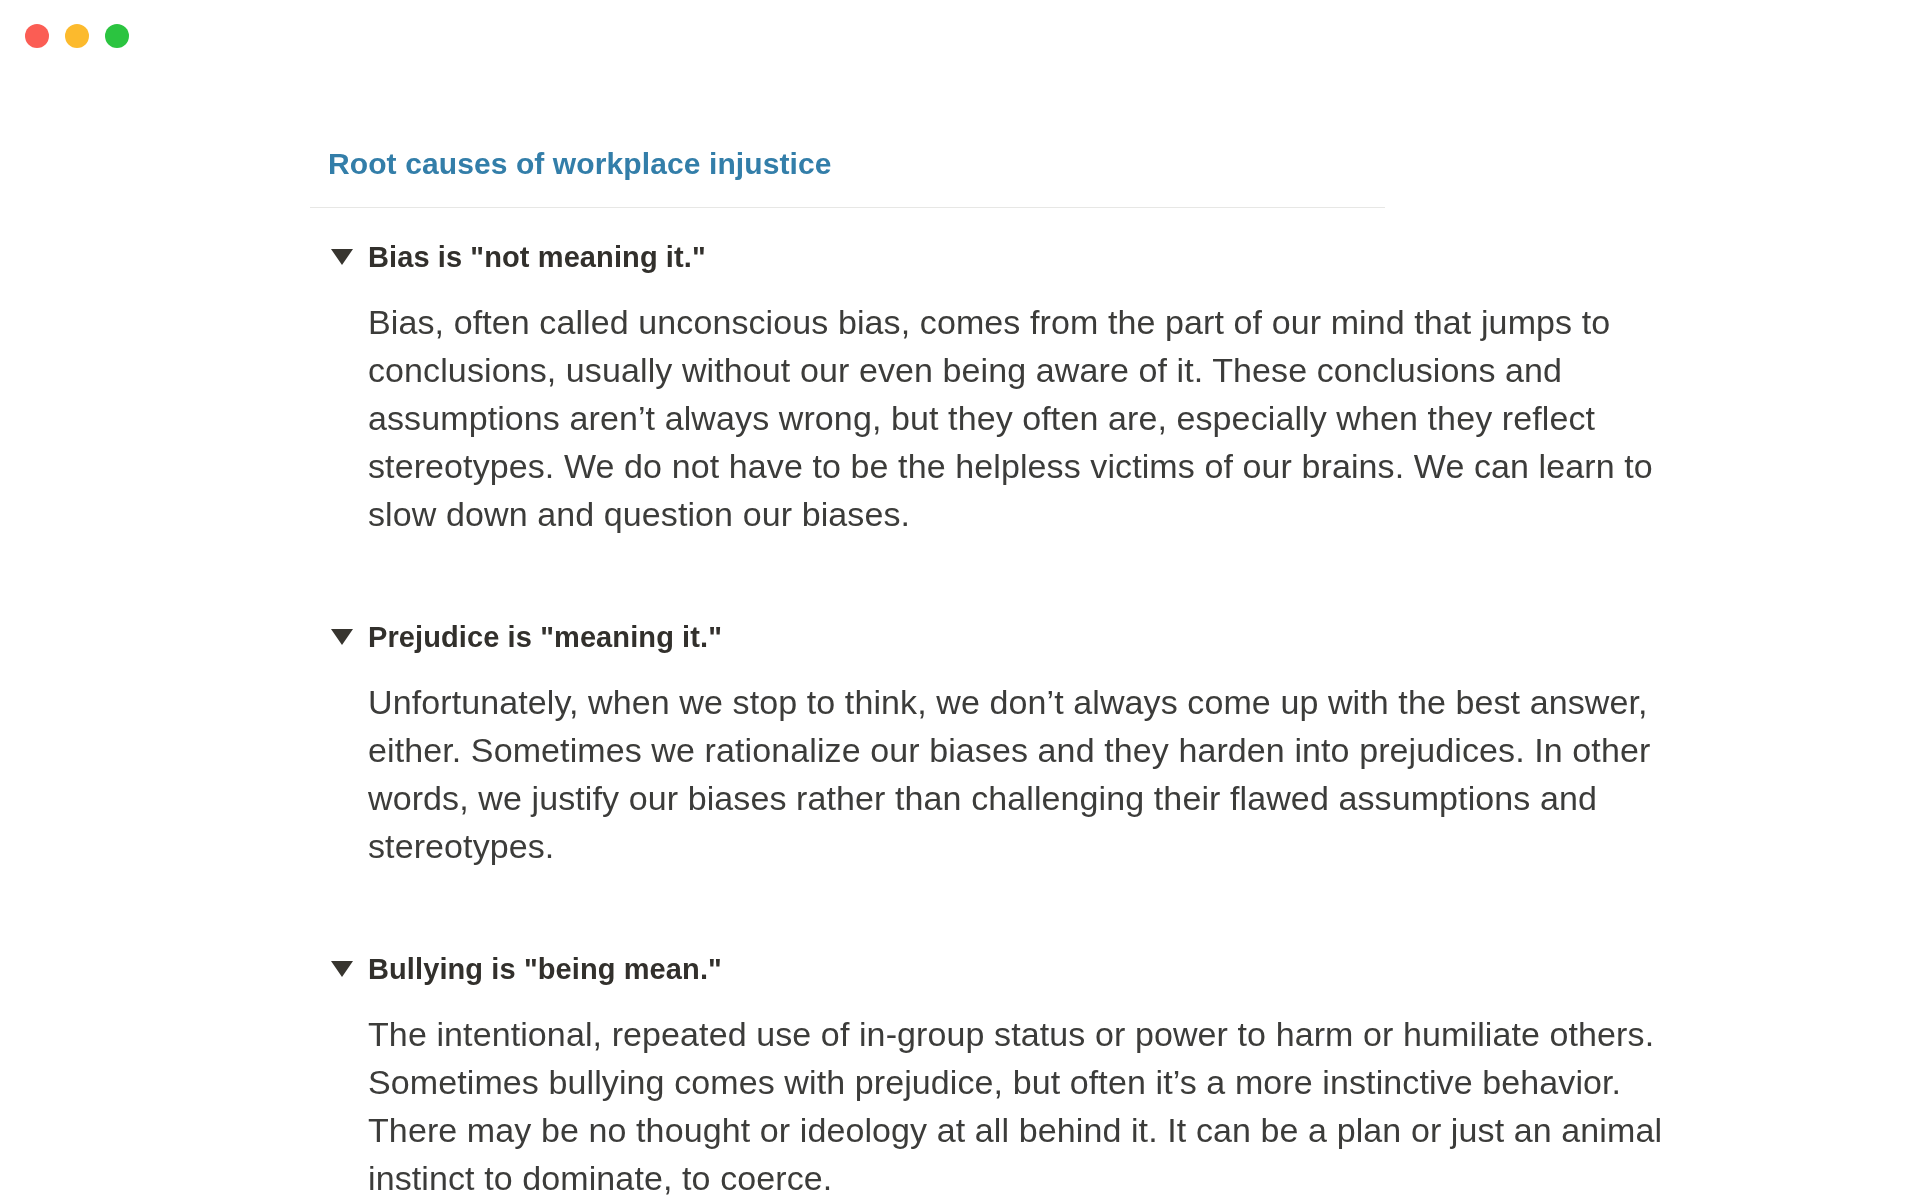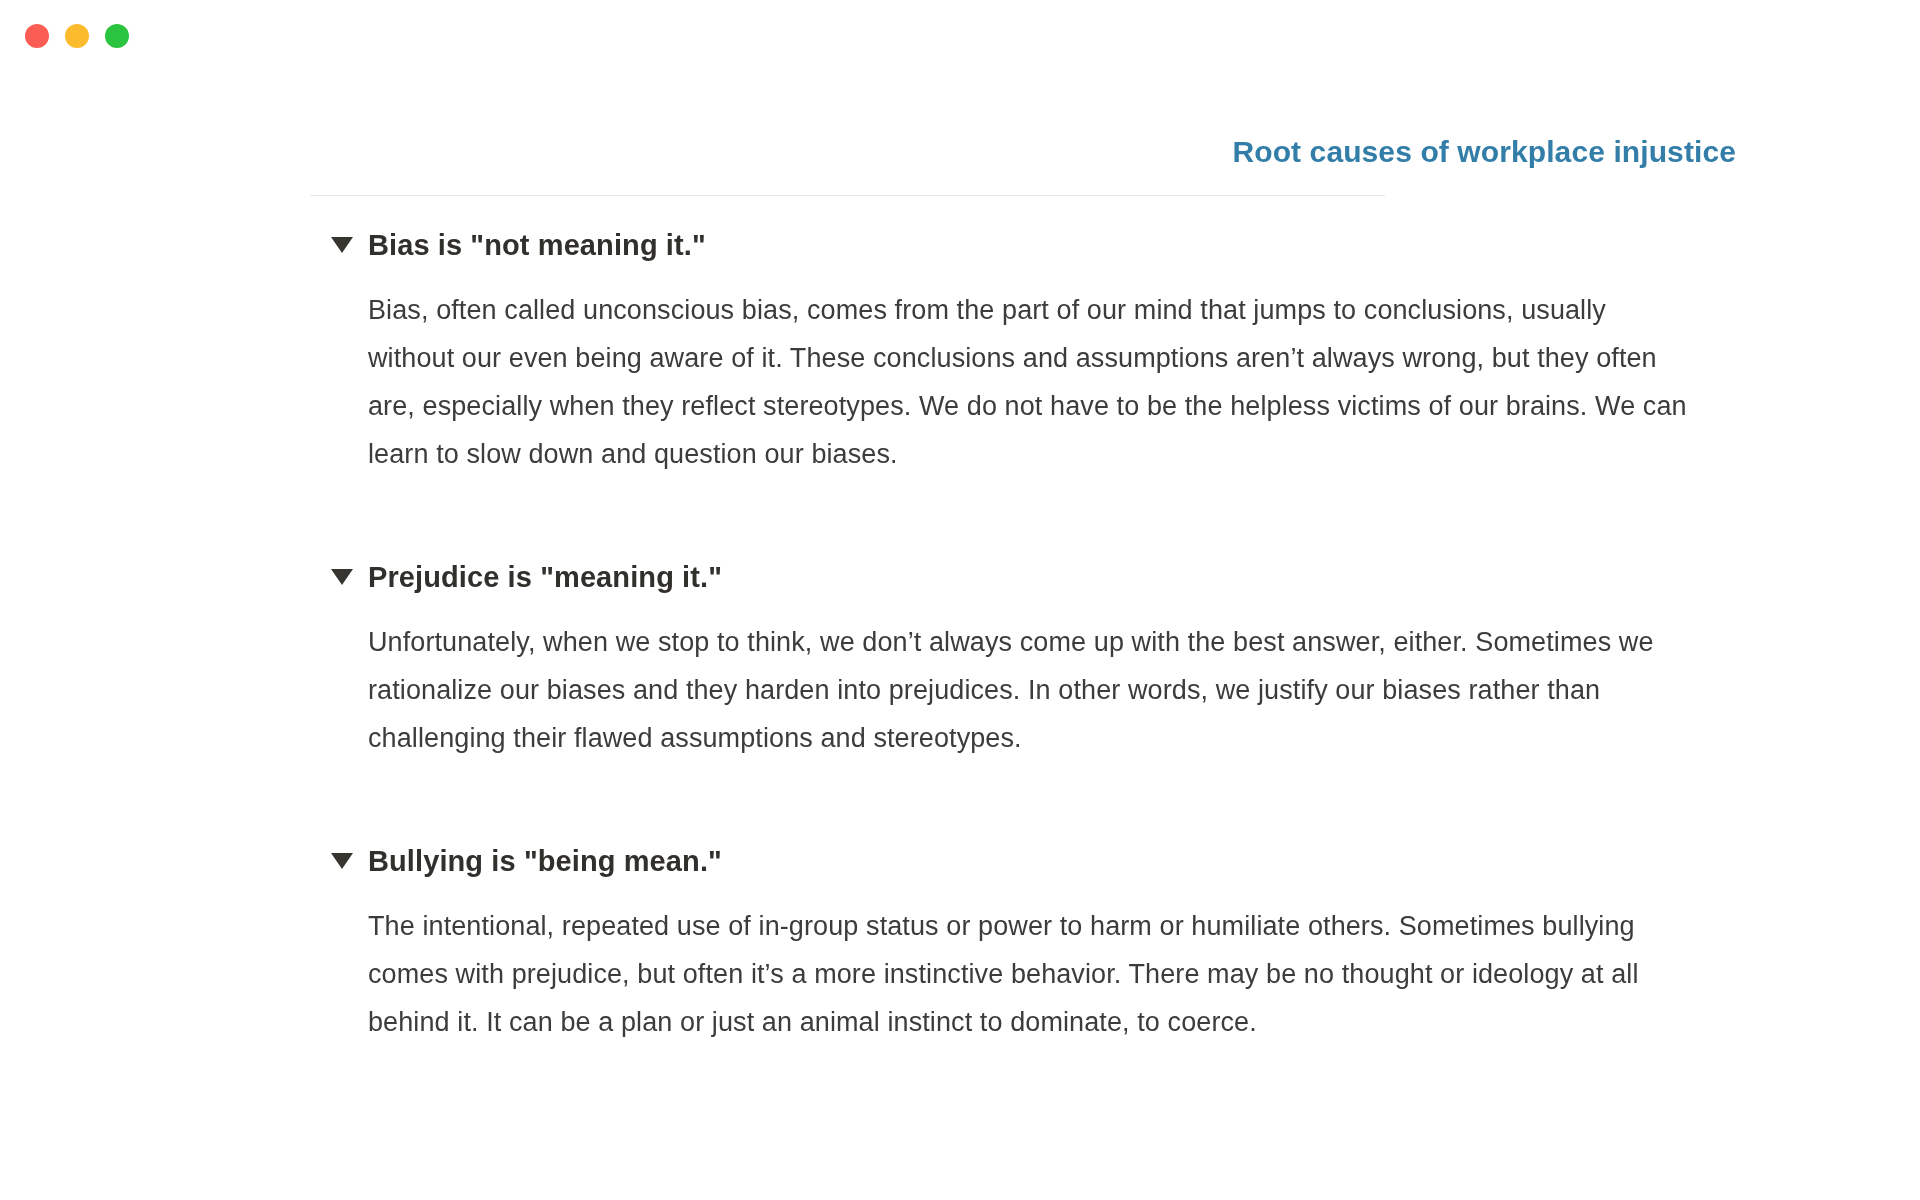--- a/index.html
+++ b/index.html
@@ -32,27 +32,26 @@
   .light.yellow { background: #fcba2d; }
   .light.green  { background: #2bc440; }
 
   .content {
     position: absolute;
     top: 133px;
     left: 316px;
     width: 1420px;
   }
   .page-title {
-    margin: 0;
+    margin: 12px;
     font-size: 30px;
     line-height: 38px;
     font-weight: 600;
     color: #337ea9;
     letter-spacing: 0.1px;
-    text-align: right;
   }
   .divider {
     border: none;
     border-top: 1px solid #e7e7e5;
     margin: 24px 0 0 -6px;
     width: 1075px;
     height: 0;
   }
   .toggle-section { margin-top: 28px; }
   .toggle-section + .toggle-section { margin-top: 78px; }
@@ -78,21 +77,21 @@
   .toggle-heading {
     margin: 0;
     font-size: 29px;
     line-height: 42px;
     font-weight: 700;
     color: #32302c;
     letter-spacing: 0.1px;
   }
   .toggle-body {
     margin: 20px 0 0 52px;
-    font-size: 27px;
+    font-size: 34px;
     line-height: 48px;
     font-weight: 400;
     color: #3c3c3a;
     max-width: 1330px;
     letter-spacing: 0.1px;
   }
 </style>
 </head>
 <body>
 

